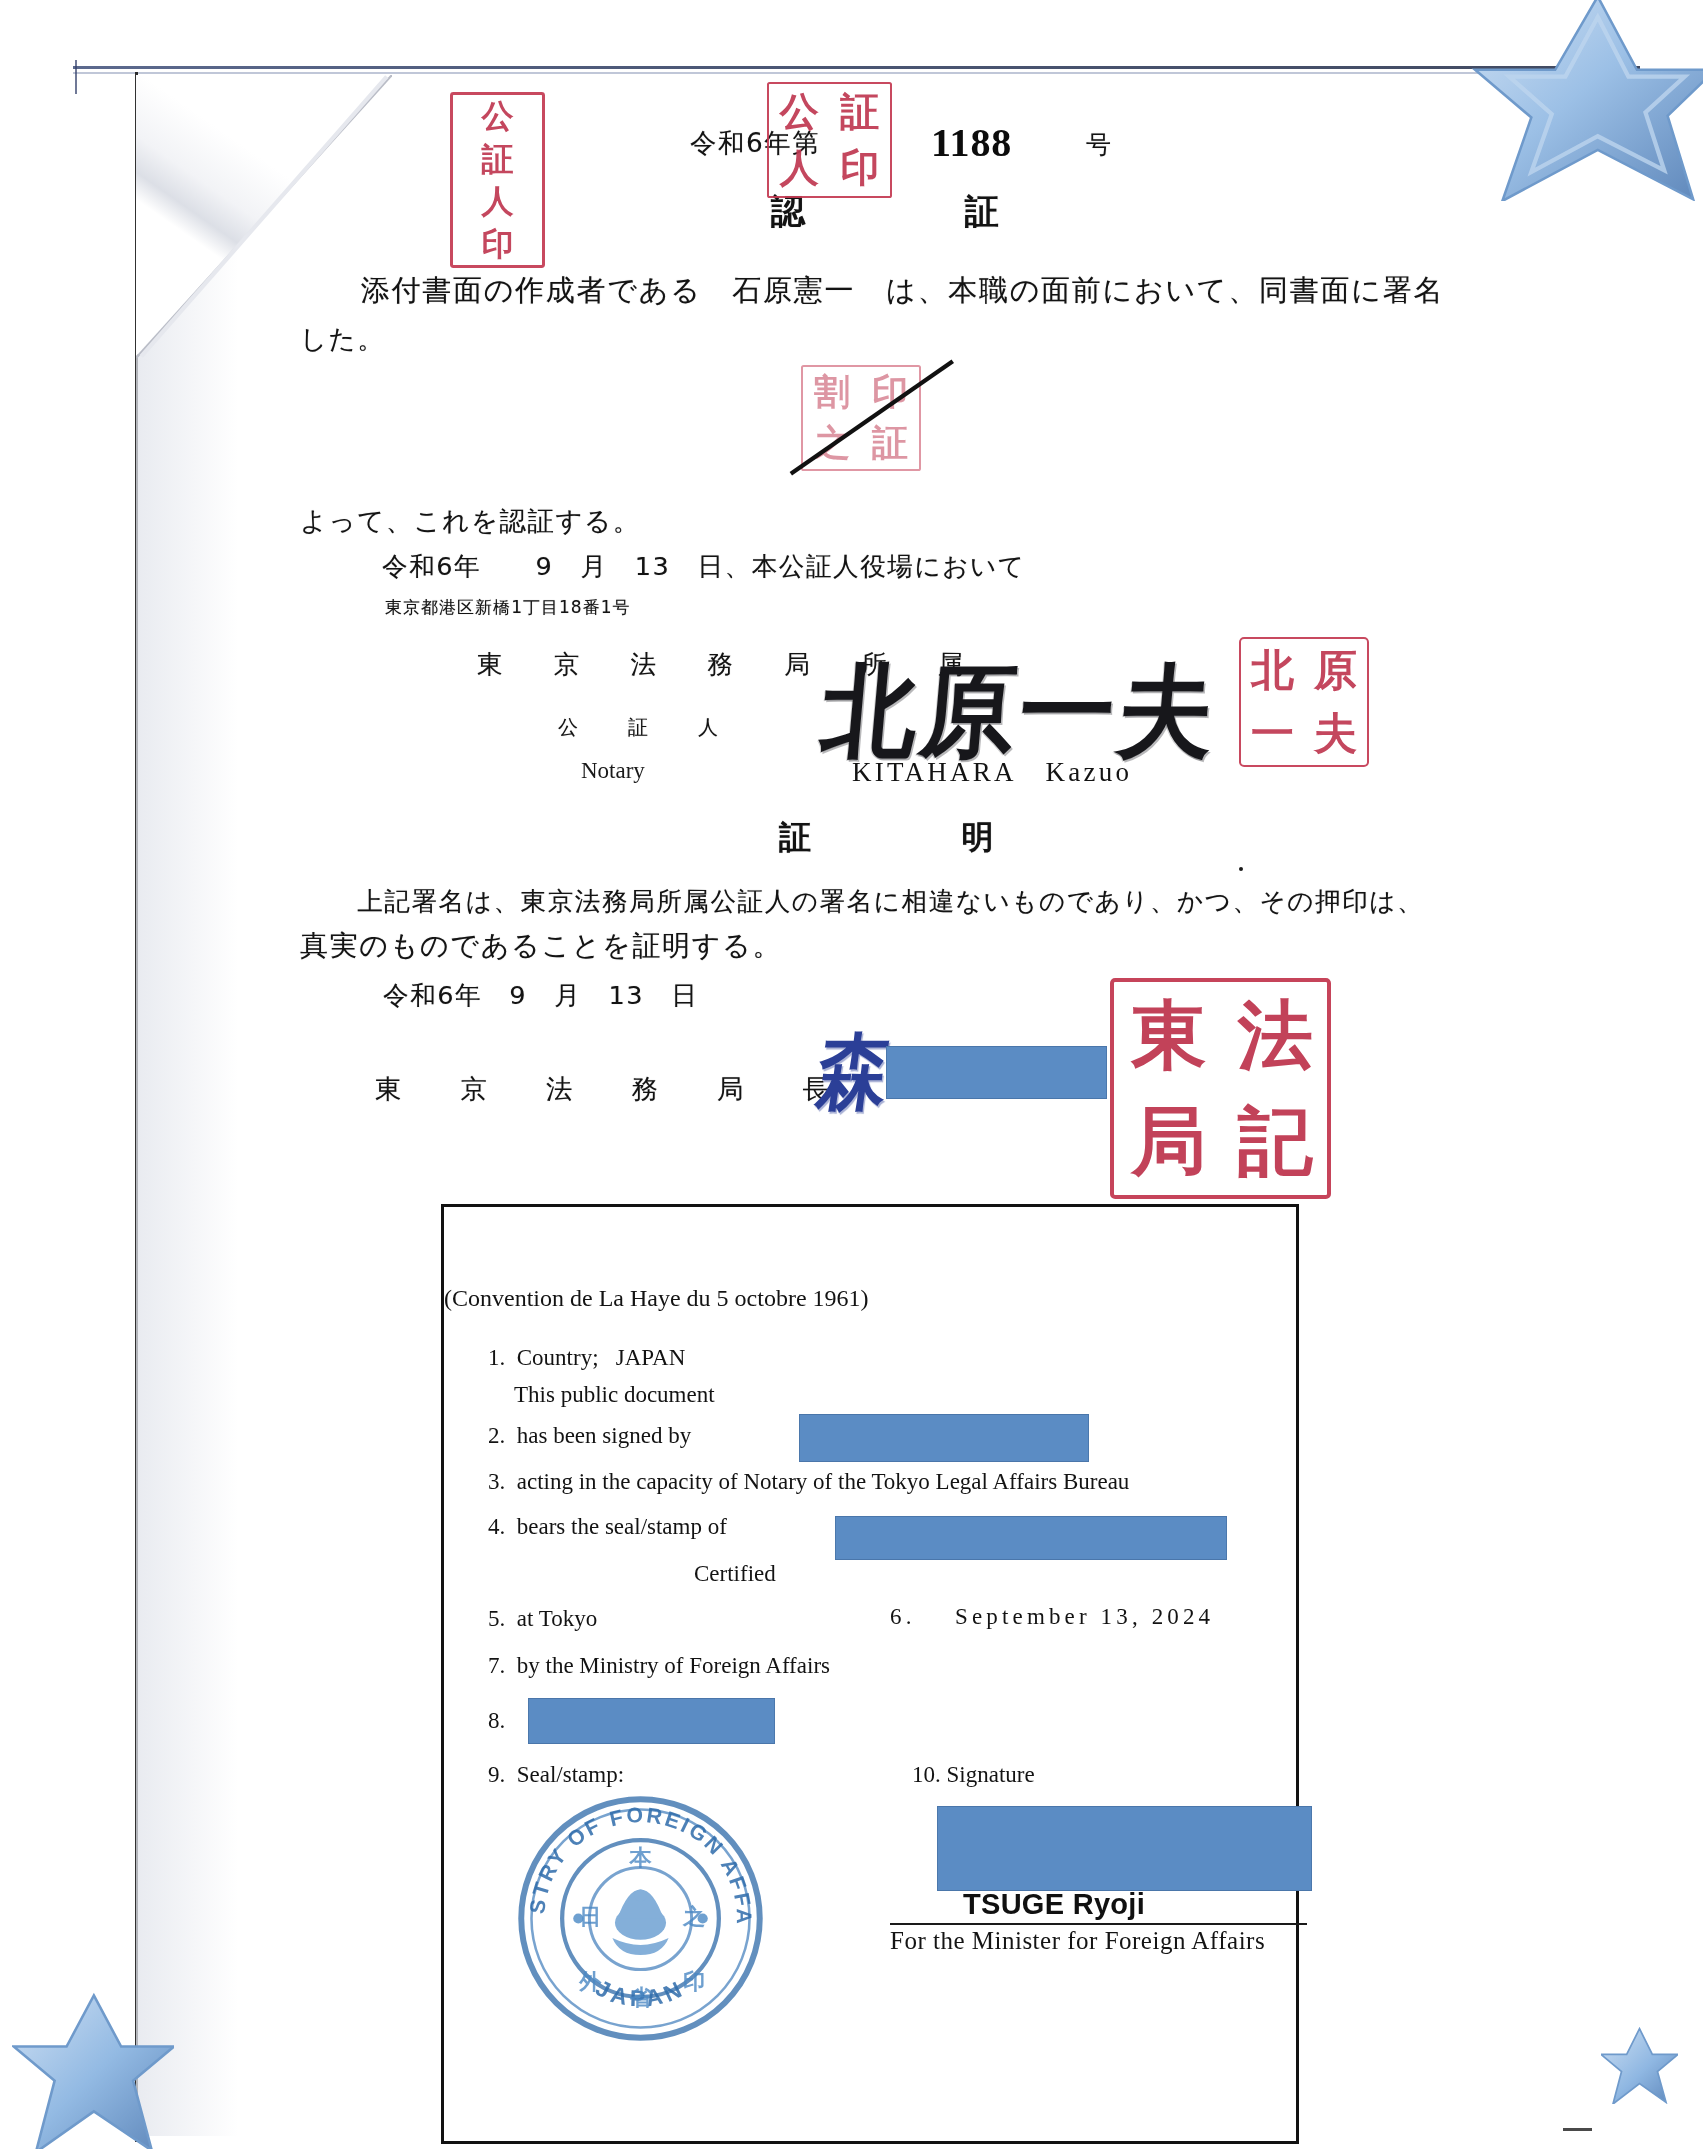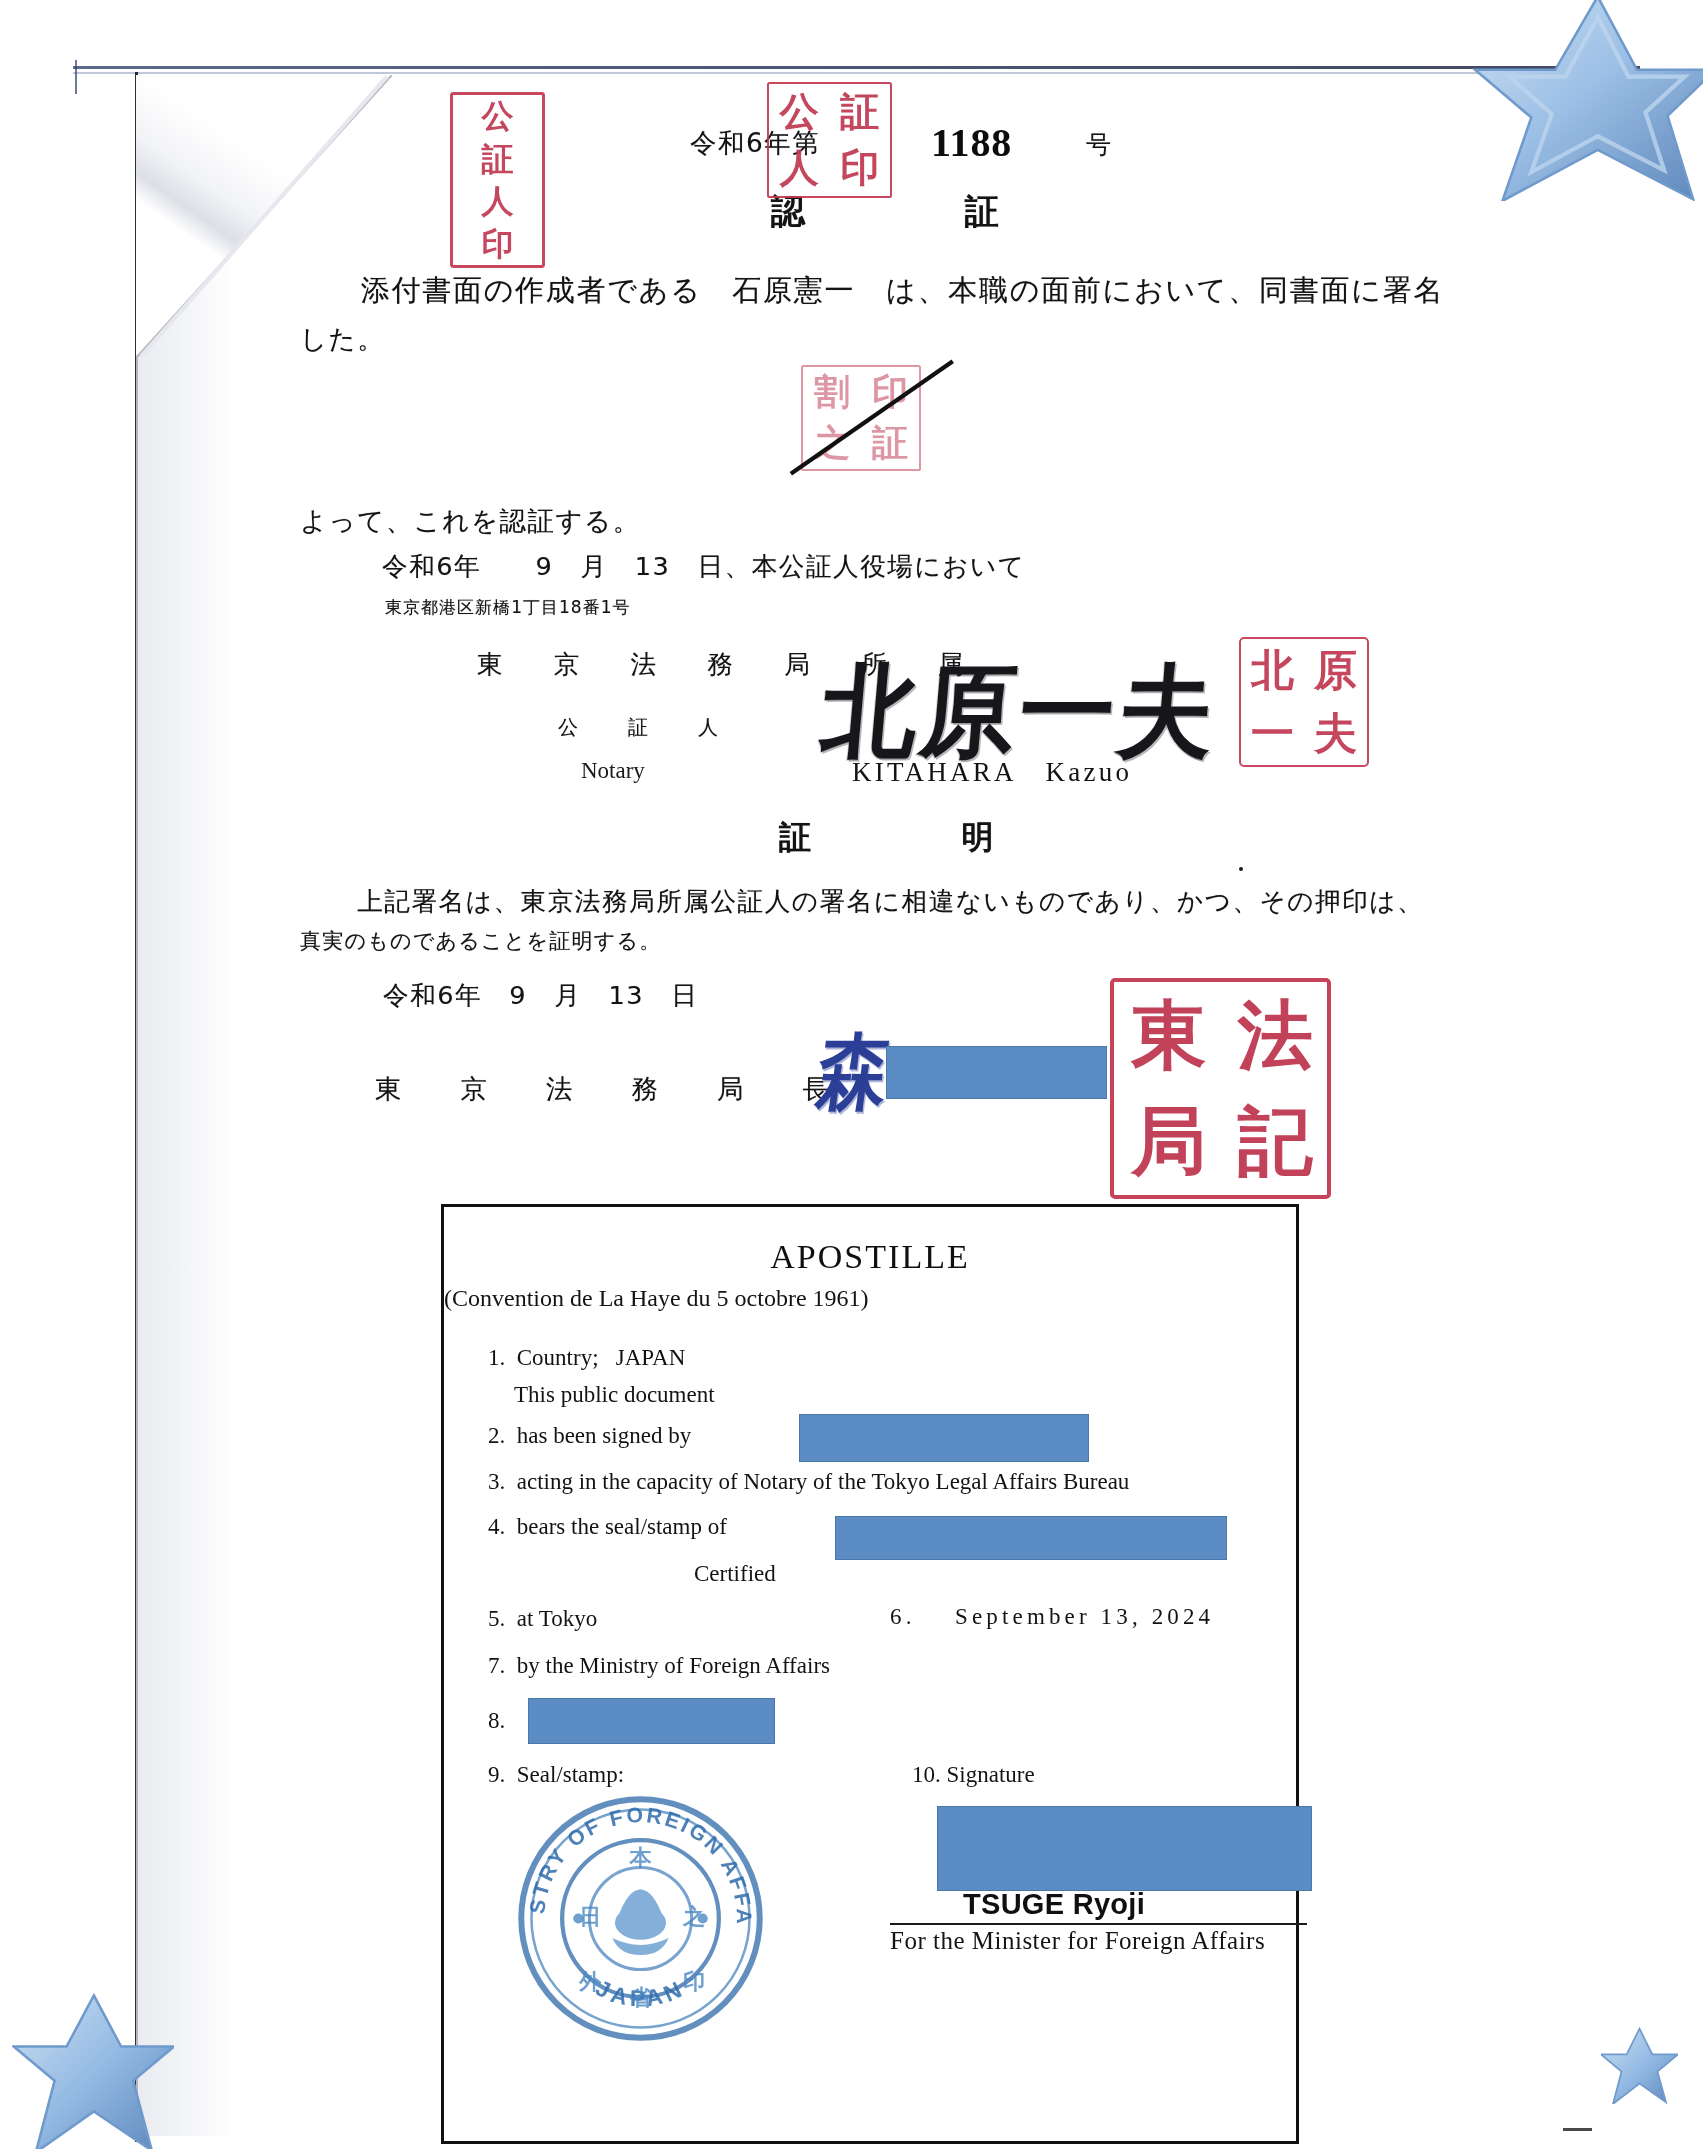--- a/index.html
+++ b/index.html
@@ -172,21 +172,21 @@
   
   #title-shomei {
     top: 816px; left: 779px;
     font-size: 32px;
     letter-spacing: .9em;
     font-weight: 600;
   }
 
   
   #para3-l1 { top: 884px; left: 330px; font-size: 25.6px; }
-  #para3-l2 { top: 927px; left: 300px; font-size: 21px; }
+  #para3-l2 { top: 927px; left: 300px; font-size: 28px; }
   #para3-date { top: 978px; left: 383px; font-size: 25.6px; }
   .stray-dot {
     position: absolute;
     top: 867px; left: 1239px;
     width: 4.3px; height: 4.3px;
     background: #1a1a1a;
     border-radius: 50%;
   }
 
   
@@ -469,21 +469,20 @@
     <div class="redaction" id="redact-bureau"></div>
 
     <div class="seal-red" id="seal-bureau">
       <span>東</span>
         <span>法</span>
         <span>局</span>
         <span>記</span>
     </div>
 
     <div id="apostille-box">
-      <div id="ap-title">APOSTILLE</div>
       <div id="ap-subtitle">(Convention de La Haye du 5 octobre 1961)</div>
 
       <div class="ap-item" id="ap1">1.  Country;   JAPAN</div>
       <div class="ap-item" id="ap1b">This public document</div>
       <div class="ap-item" id="ap2">2.  has been signed by</div>
       <div class="ap-item" id="ap3">3.  acting in the capacity of Notary of the Tokyo Legal Affairs Bureau</div>
       <div class="ap-item" id="ap4">4.  bears the seal/stamp of</div>
       <div class="ap-item" id="ap4b">Certified</div>
       <div class="ap-item" id="ap5">5.  at Tokyo</div>
       <div class="ap-item" id="ap6date">6.    September 13, 2024</div>

